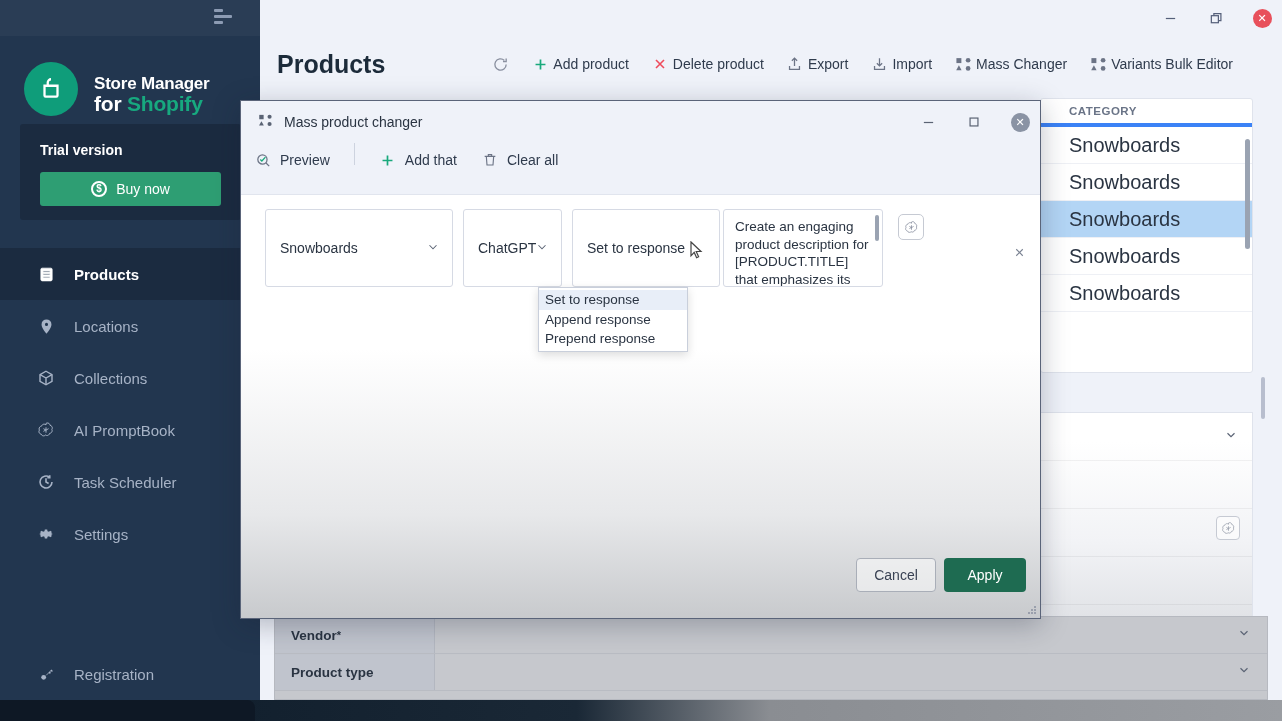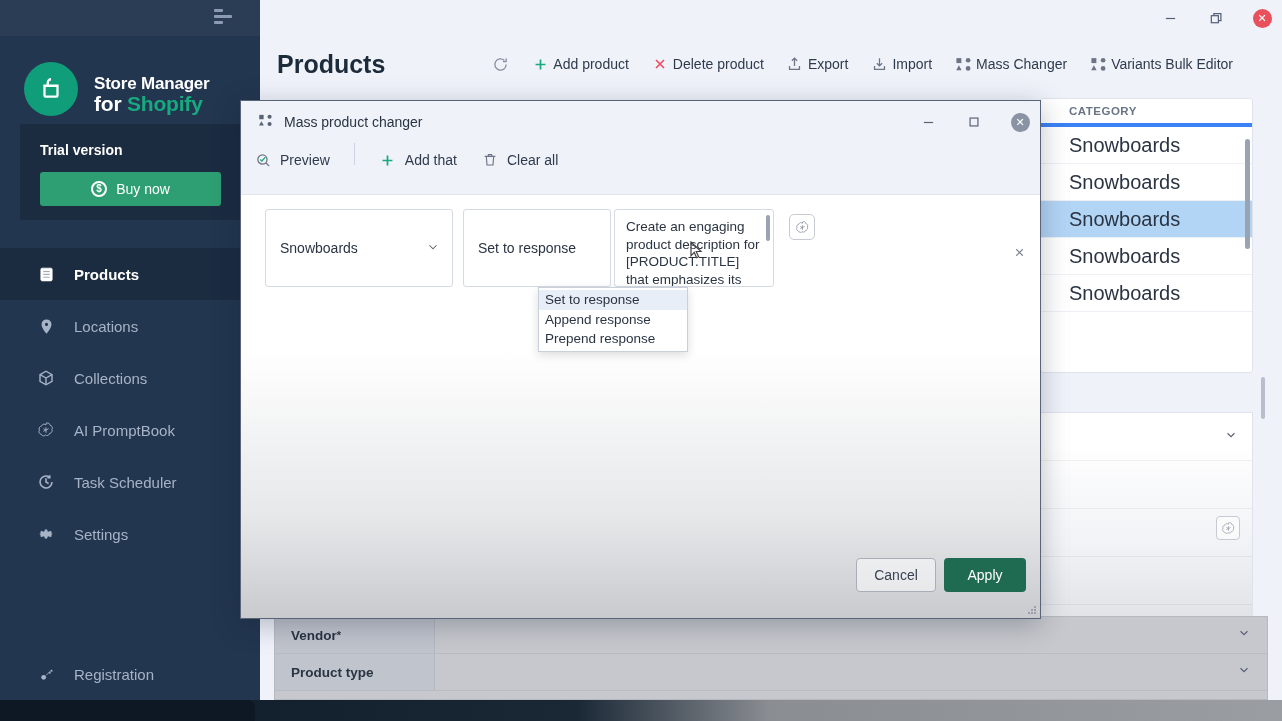--- a/index.html
+++ b/index.html
@@ -528,20 +528,28 @@
 
         <div class="sel-box sel-field">
           <span>Snowboards</span>
           <span class="chev">
             <svg width="14" height="14" viewBox="0 0 24 24" fill="none" stroke="#5a6374" stroke-width="1.8">
                 <path d="M6 9l6 6 6-6"></path>
               </svg>
           </span>
         </div>
 
+        <div class="sel-box sel-engine">
+          <span>ChatGPT</span>
+          <span class="chev">
+            <svg width="14" height="14" viewBox="0 0 24 24" fill="none" stroke="#5a6374" stroke-width="1.8">
+                <path d="M6 9l6 6 6-6"></path>
+              </svg>
+          </span>
+        </div>
 
         <div class="sel-box sel-mode">
           <span>Set to response</span>
         </div>
 
         <div class="prompt-wrap">
           <div class="prompt">Create an engaging product description for [PRODUCT.TITLE] that emphasizes its value</div>
           <div class="prompt-bar"></div>
         </div>
 

